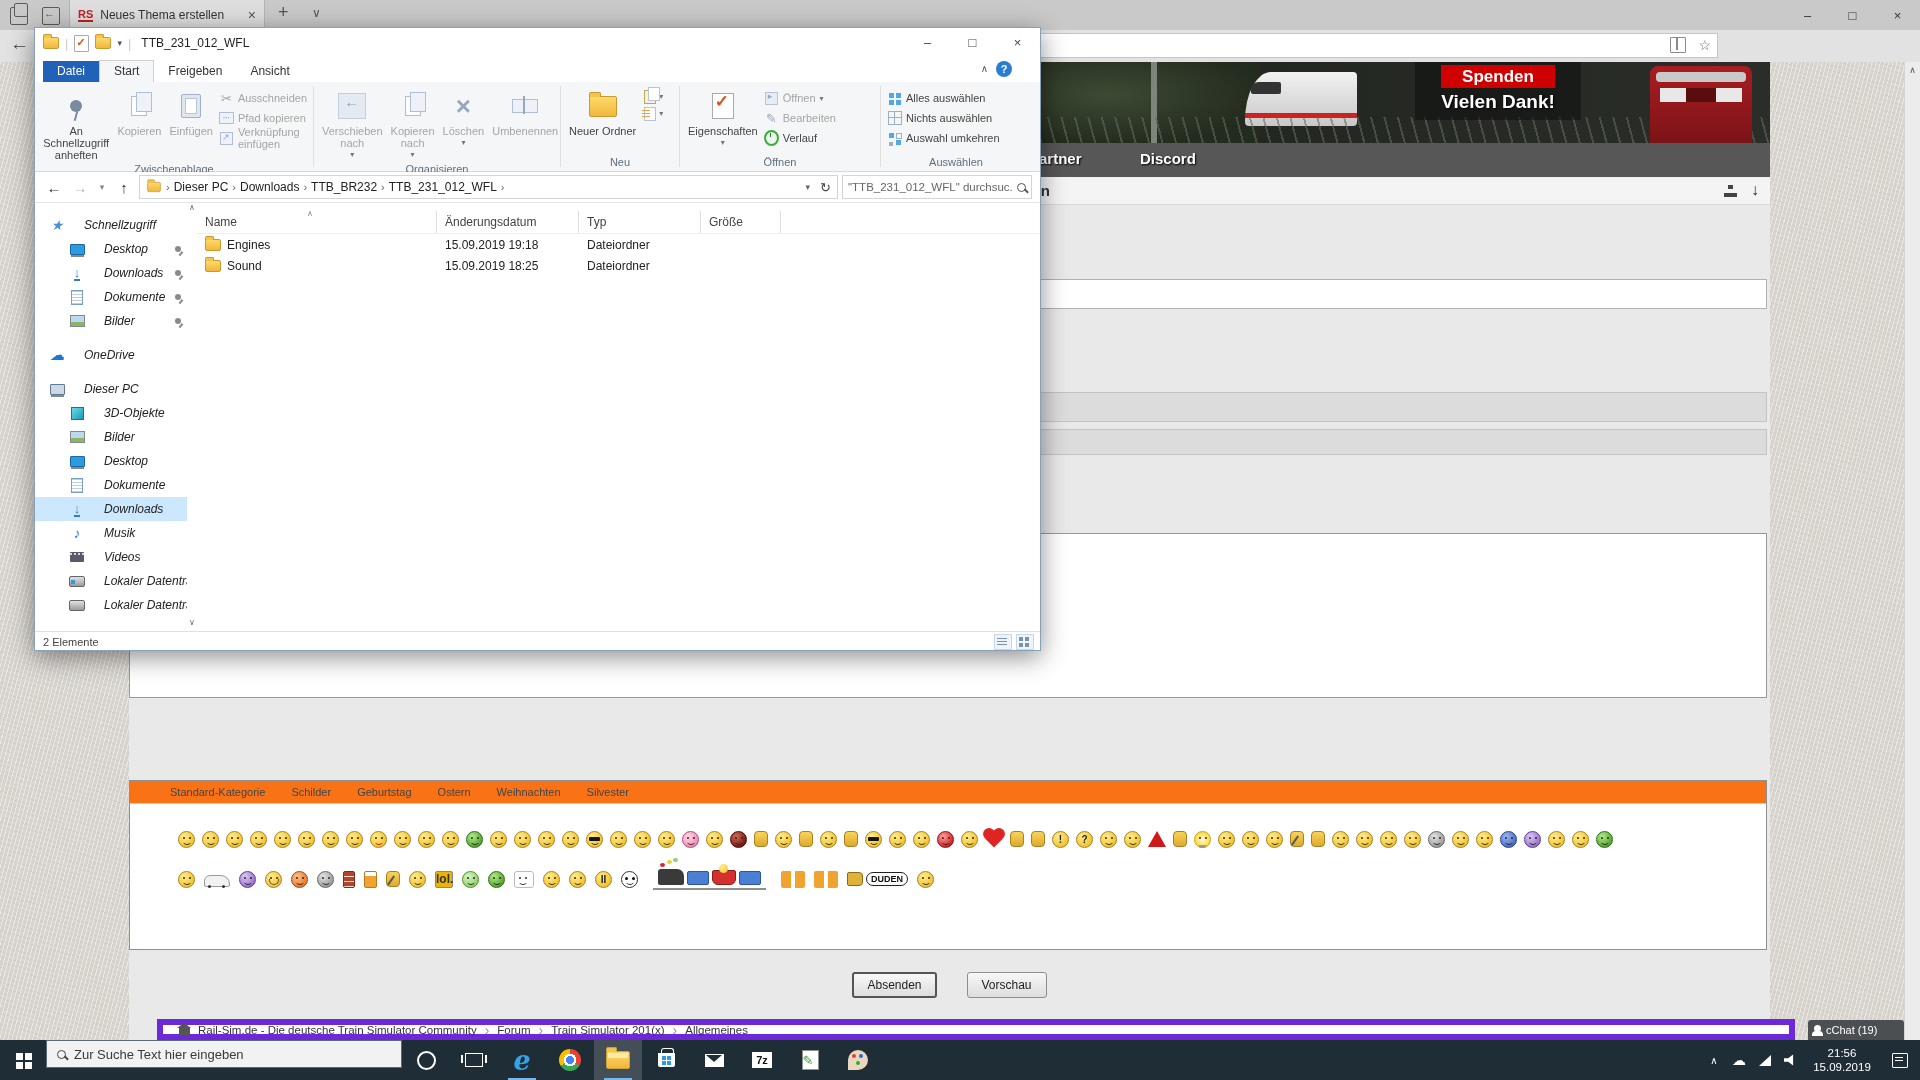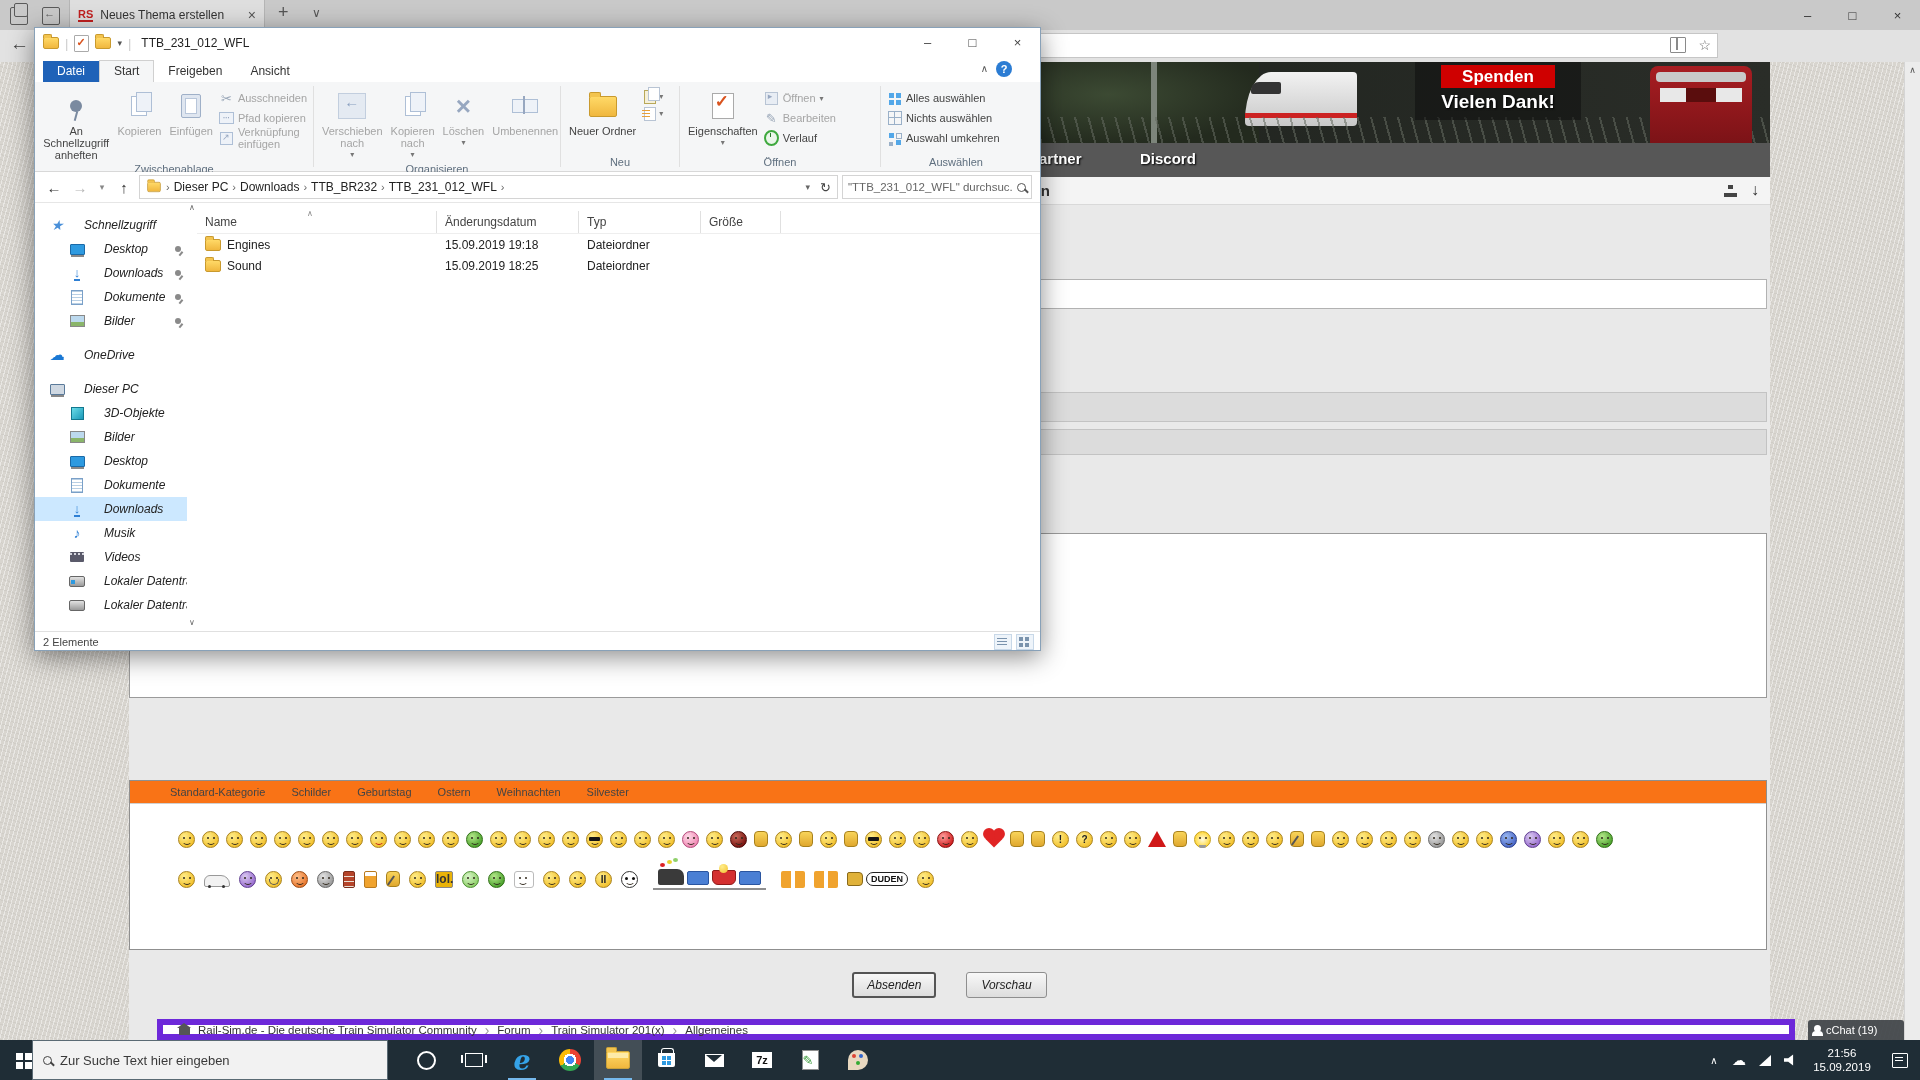--- a/index.html
+++ b/index.html
@@ -124,21 +124,21 @@
   .train-smiley .loco{width:26px;height:16px;background:#3a3a3a;border-radius:3px 7px 2px 2px;position:relative;}
   .train-smiley .loco::before{content:"";position:absolute;left:2px;top:-6px;width:5px;height:4px;background:#d22;border-radius:50%;box-shadow:7px -3px 0 #e8d22a,13px -5px 0 #8fd06a;}
   .train-smiley .car-b{width:20px;height:12px;background:#4a7fd4;border:1px solid #2a55a0;border-radius:2px;}
   .train-smiley .car-r{width:22px;height:13px;background:#d43030;border:1px solid #8f1a1a;border-radius:2px 2px 6px 6px;position:relative;}
   .train-smiley .car-r::before{content:"";position:absolute;left:6px;top:-7px;width:9px;height:9px;border-radius:50%;background:radial-gradient(circle at 35% 30%,#ffed8a,#f2c12e);}
   .duden-smiley{display:inline-flex;align-items:center;gap:3px;}
   .duden-smiley .book{width:14px;height:12px;background:#e0b23a;border:1px solid #8a6a1a;border-radius:2px 4px 4px 2px;}
   .duden-smiley .bubble{font:bold 9px/12px "Liberation Sans",sans-serif;border:1px solid #222;border-radius:7px;padding:0 4px;background:#fff;color:#111;}
 
   .btnrow{position:absolute;left:0;top:910px;width:1641px;display:flex;justify-content:center;gap:30px;}
-  .fbtn{font-size:12px;color:#222;background:linear-gradient(#f8f8f8,#ddd);border:1px solid #8e8e8e;border-radius:3px;padding:5px 14px;font-style:italic;}
+  .fbtn{font-size:12px;color:#222;background:linear-gradient(#f8f8f8,#ddd);border:1px solid #8e8e8e;border-radius:3px;padding:5px 14px;}
   .fbtn.primary{border:2px solid #555;padding:4px 13px;}
   .bottombar{position:absolute;left:0;top:957px;width:1638px;height:21px;background:#fff;border:6px solid #6d28d9;box-sizing:border-box;display:flex;align-items:center;gap:8px;padding-left:16px;margin-left:28px;}
   .home-icon{width:11px;height:7px;background:#555;position:relative;margin-top:4px;}
   .home-icon::before{content:"";position:absolute;left:-2px;top:-5px;border-left:7.5px solid rgba(0,0,0,0);border-right:7.5px solid rgba(0,0,0,0);border-bottom:5px solid #555;}
   .bc-item{font-size:11.5px;color:#333;}
   .bc-sep{color:#999;font-size:14px;}
   .cchat{position:absolute;left:1808px;top:958px;width:96px;height:20px;background:rgba(66,70,74,.94);border-radius:3px 3px 0 0;display:flex;align-items:center;gap:5px;padding-left:6px;box-sizing:border-box;}
   .ppl-icon{width:7px;height:7px;background:#fff;border-radius:50%;position:relative;margin-top:-4px;}
   .ppl-icon::after{content:"";position:absolute;left:-2px;top:6px;width:11px;height:5px;background:#fff;border-radius:4px 4px 0 0;}
   .cchat-label{color:#fff;font-size:11px;}
@@ -265,21 +265,21 @@
   .status-text{font-size:11px;color:#444;}
   .view-icons{position:absolute;right:6px;display:flex;gap:4px;}
   .vi{width:16px;height:14px;border:1px solid #c8d8e8;background:#eef4fa;position:relative;}
   .vi-list::after{content:"";position:absolute;left:2px;top:3px;width:10px;height:1px;background:#7a93ad;box-shadow:0 3px 0 #7a93ad,0 6px 0 #7a93ad;}
   .vi-thumb::after{content:"";position:absolute;left:2px;top:2px;width:4px;height:4px;background:#7a93ad;box-shadow:6px 0 0 #7a93ad,0 6px 0 #7a93ad,6px 6px 0 #7a93ad;}
 
   
   .taskbar{position:absolute;left:0;top:1040px;width:1920px;height:40px;background:#1f2d36;z-index:30;}
   .start-btn{position:absolute;left:0;top:0;width:46px;height:40px;display:flex;align-items:center;justify-content:center;}
   .winflag{width:7px;height:7px;background:#fff;box-shadow:9px 0 0 #fff,0 9px 0 #fff,9px 9px 0 #fff;margin:-8px 8px 0 0;}
-  .tsearch{position:absolute;left:32px;top:0;width:356px;height:40px;background:#f2f2f2;border:1px solid #5a6a74;box-sizing:border-box;display:flex;align-items:center;gap:8px;padding-left:10px;}
+  .tsearch{position:absolute;left:46px;top:0;width:356px;height:28px;background:#f2f2f2;border:1px solid #5a6a74;box-sizing:border-box;display:flex;align-items:center;gap:8px;padding-left:10px;}
   .tsearch .mag{border-color:#444;}
   .tsearch .mag::after{background:#444;}
   .tsearch-ph{font-size:13px;color:#3a3a3a;}
   .tb-icons{position:absolute;left:402px;top:0;display:flex;height:40px;}
   .tbtn{width:48px;height:40px;display:flex;align-items:center;justify-content:center;position:relative;}
   .tbtn.running::after{content:"";position:absolute;left:10px;right:10px;bottom:0;height:2px;background:#76b9ed;}
   .tbtn.active{background:rgba(255,255,255,.16);}
   .tb-glyph{color:#fff;}
   .ic-cortana{width:15px;height:15px;border:2px solid #fff;border-radius:50%;}
   .ic-taskview{width:16px;height:12px;border:1.5px solid #fff;position:relative;}

